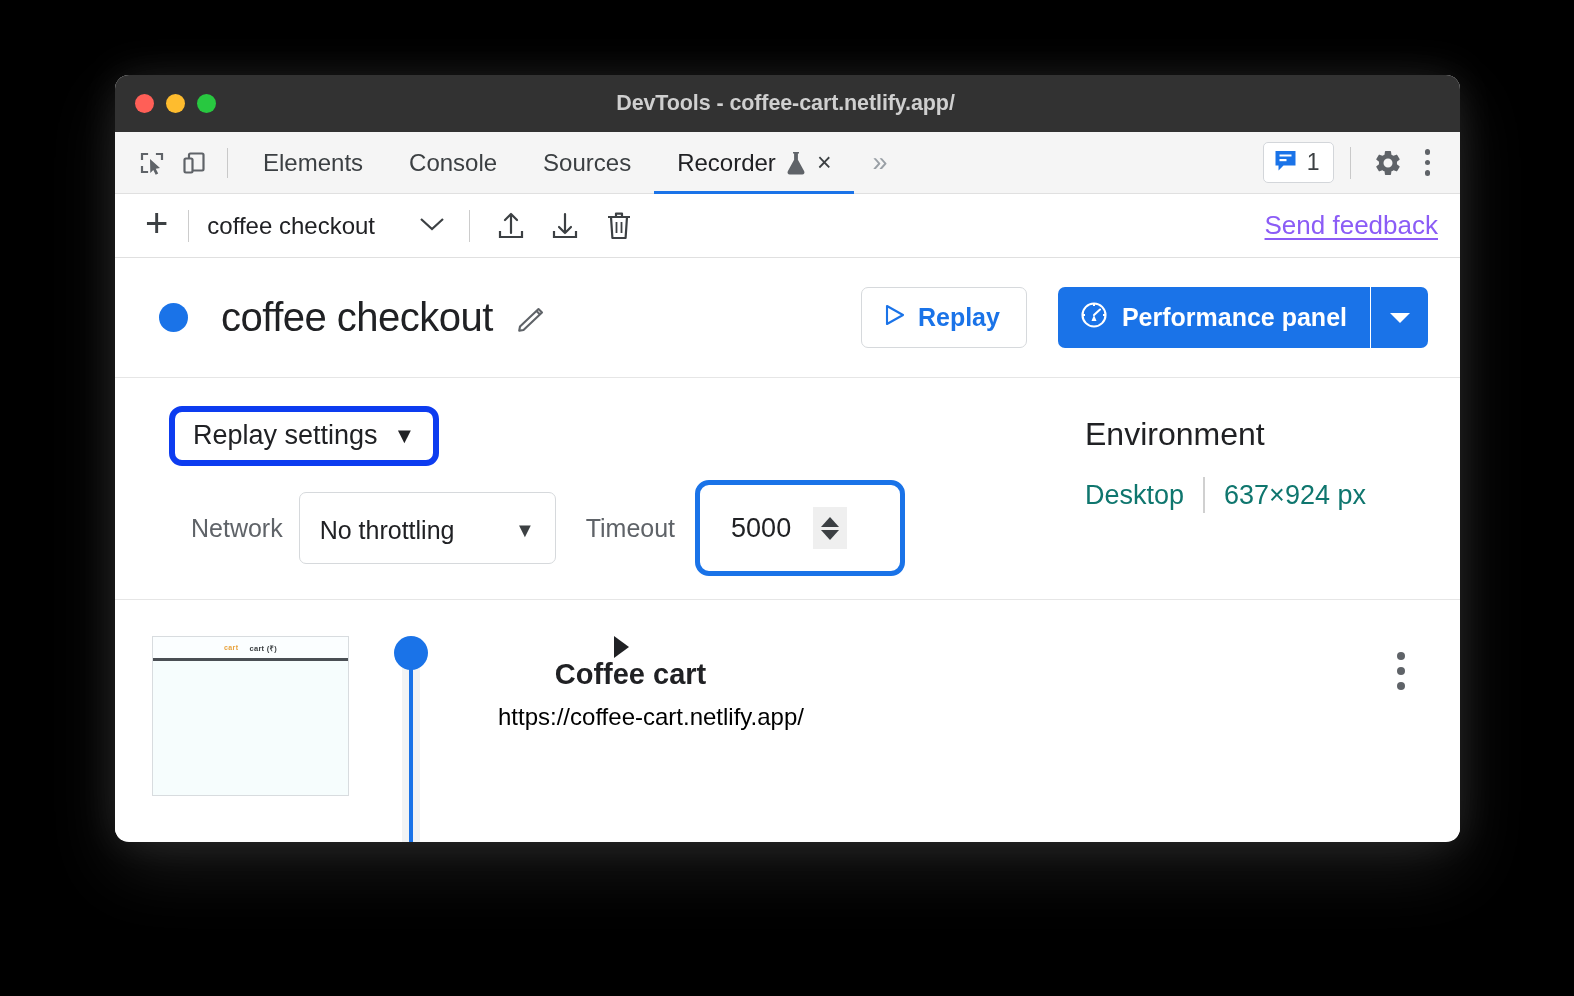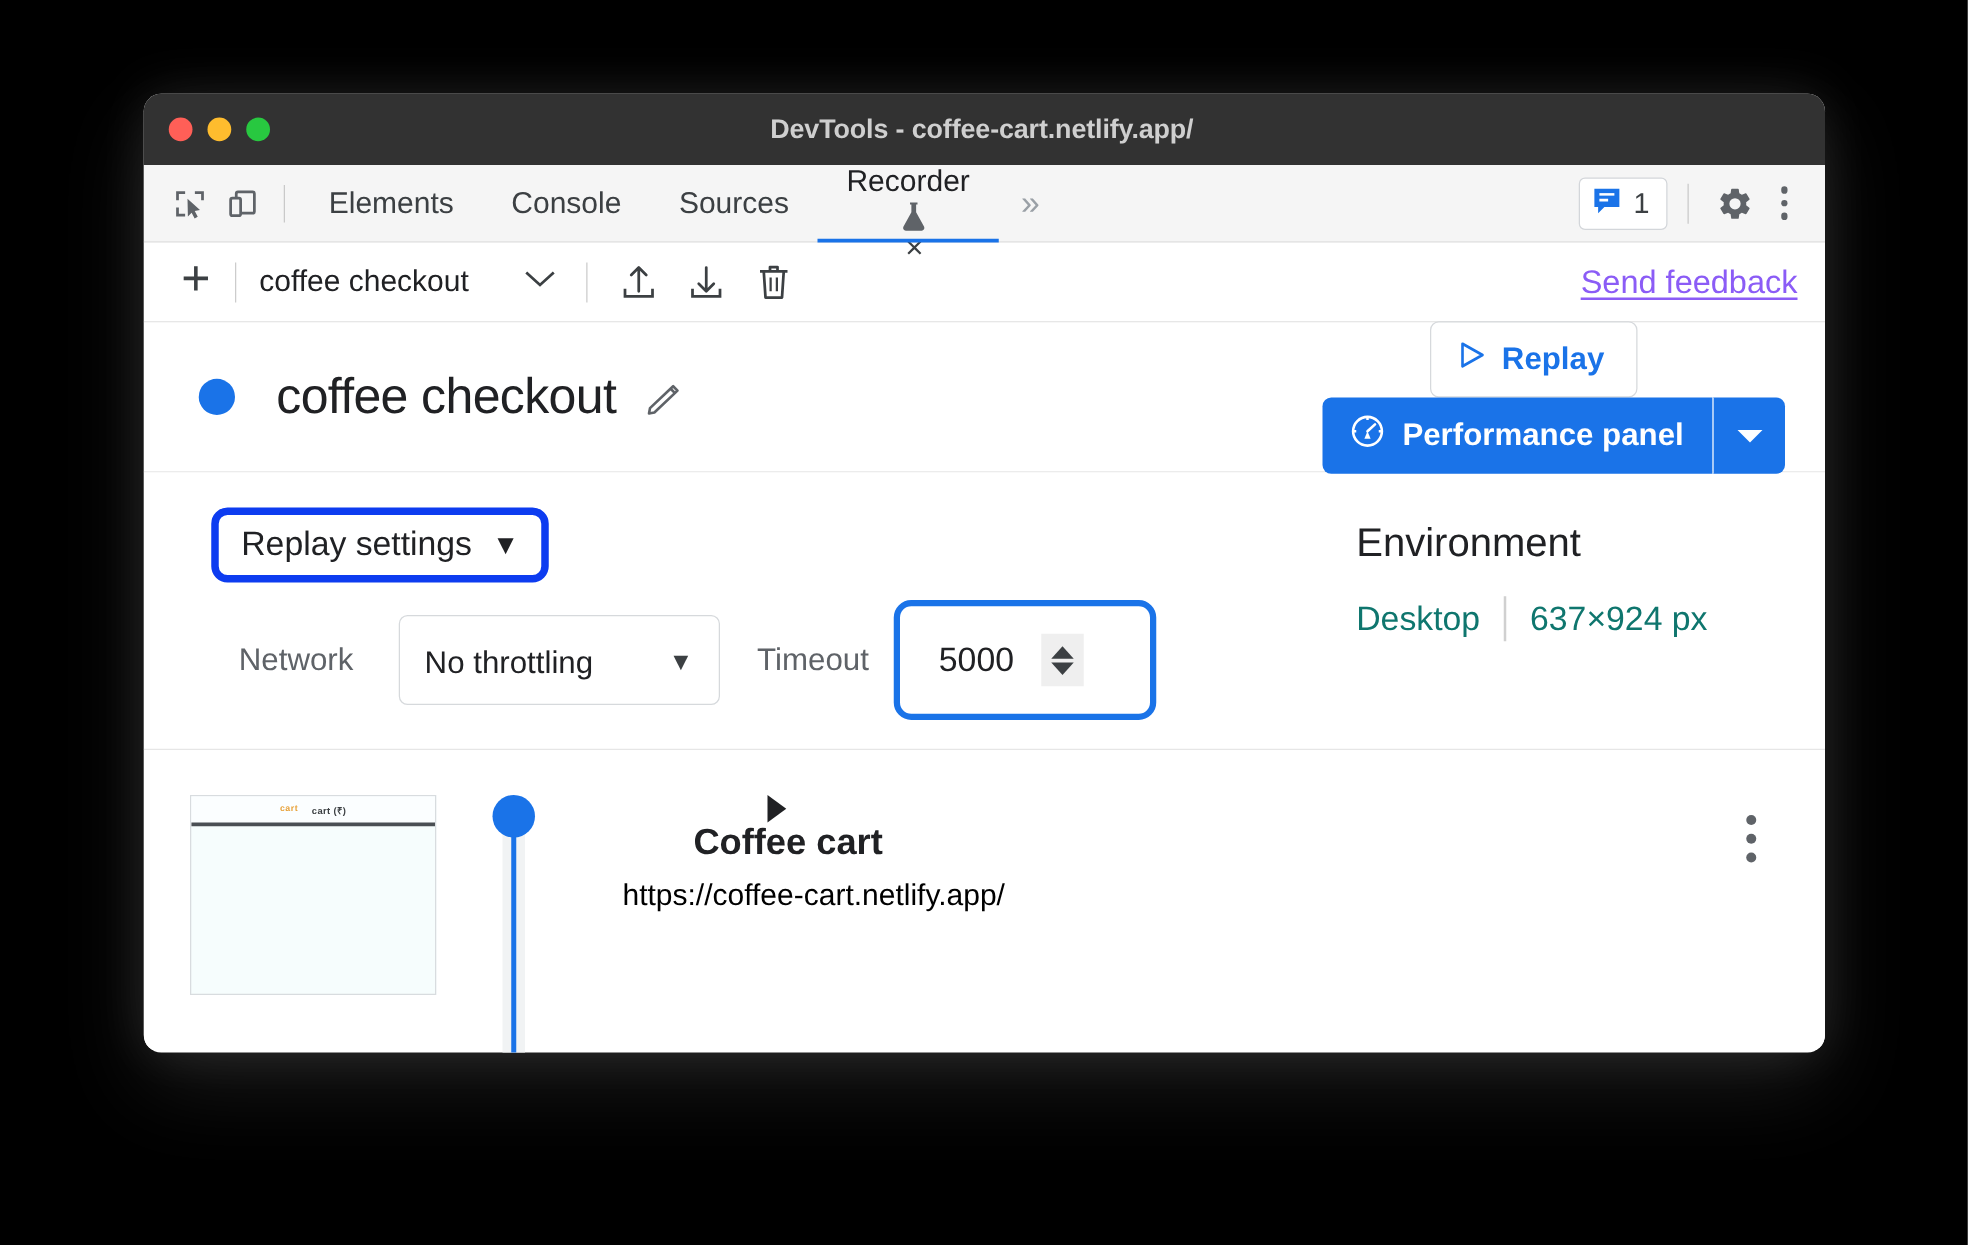--- a/index.html
+++ b/index.html
@@ -75,21 +75,21 @@
   .tab {
     font-size: 24px;
     color: #3c4043;
     padding: 0 23px;
     height: 100%;
     display: flex;
     align-items: center;
     position: relative;
     white-space: nowrap;
   }
-  .tab.active { color: #202124; flex-direction: column; }
+  .tab.active { color: #202124; }
   .tab.active::after {
     content: "";
     position: absolute;
     left: 0; right: 0; bottom: -1px;
     height: 3px;
     background: #1a73e8;
   }
   .tab .flask { margin-left: 9px; display: flex; align-items: center; }
   .tab .tabclose {
     margin-left: 10px;
@@ -181,21 +181,21 @@
     background: #1a73e8;
     flex: 0 0 auto;
   }
   #rec-title {
     font-size: 40px;
     color: #202124;
     margin-left: 33px;
     letter-spacing: -0.5px;
   }
   #edit-pencil { margin-left: 20px; color: #5f6368; display: flex; }
-  #header-actions { margin-left: auto; display: flex; align-items: center; flex-direction: column; }
+  #header-actions { margin-left: auto; display: flex; align-items: flex-end; }
   #replay-btn {
     display: flex; align-items: center; gap: 12px;
     border: 1px solid #d6d9dc;
     border-radius: 7px;
     background: #ffffff;
     color: #1a73e8;
     font-size: 25px;
     font-weight: bold;
     padding: 13px 26px 13px 22px;
     height: 61px;
@@ -244,21 +244,21 @@
     display: flex;
     align-items: center;
     margin-top: 25px;
   }
   .field-label {
     font-size: 25px;
     color: #5f6368;
   }
   #network-label { margin-left: 32px; }
   #network-select {
-    margin-left: 36px;
+    margin-left: 16px;
     display: flex;
     align-items: center;
     justify-content: space-between;
     width: 257px;
     height: 72px;
     border: 1px solid #d6d9dc;
     border-radius: 7px;
     padding: 4px 20px 0 20px;
     font-size: 25px;
     color: #202124;

